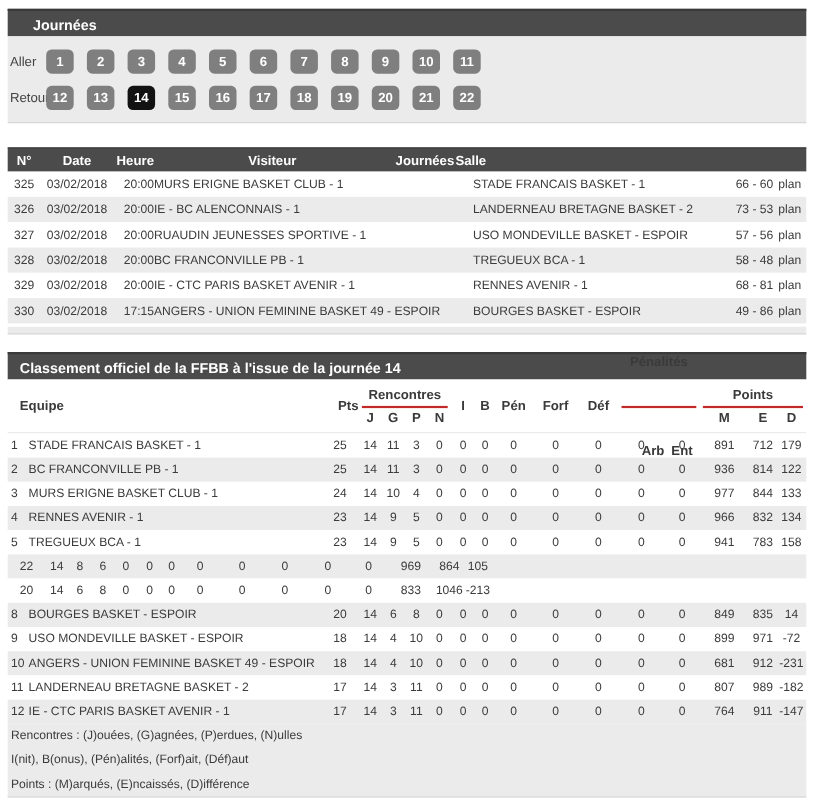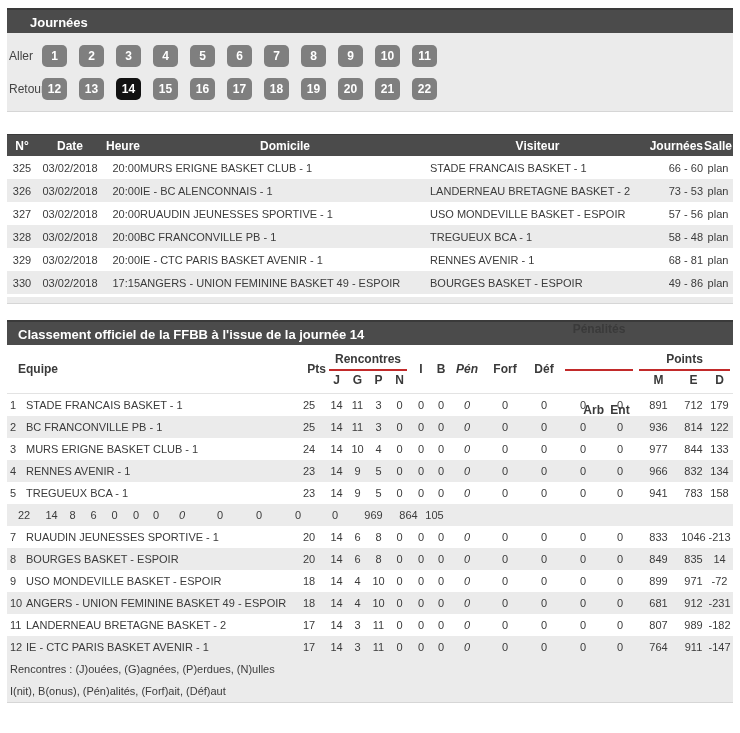--- a/index.html
+++ b/index.html
@@ -51,21 +51,21 @@
   
   .cl-header{
     display:flex;align-items:center;height:49px;background:#fff;
     font-weight:bold;font-size:12px;color:#3a3a3a;border-bottom:1px solid #e3e3e3;box-sizing:border-box;
   }
   .cc-equipe{width:285px;text-align:left;box-sizing:border-box;padding-left:3px;}
   .cl-header .cc-equipe{padding-left:11px;}
   .cc-pts{width:34px;text-align:right;}
   .cc-i{width:22px;text-align:center;}
   .cc-b{width:18px;text-align:center;}
-  .cc-pen{width:34px;text-align:center;font-style:italic;}
+  .cc-pen{width:34px;text-align:center;}
   .cc-forf{width:42px;text-align:center;}
   .cc-def{width:36px;text-align:center;}
   .cc-arb{width:42px;text-align:center;}
   .cc-ent{width:32px;text-align:center;}
   .cc-m{width:45px;text-align:center;}
   .cc-e{width:25px;text-align:center;}
   .cc-d{width:27px;text-align:center;}
   .grp{display:flex;flex-direction:column;justify-content:center;}
   .grp-rencontres{width:84px;}
   .grp-penalites{width:74px;gap:30px;}
@@ -127,21 +127,20 @@
           </div>
       </div>
     </div>
   </div>
 
   <div class="panel-results">
     <div class="res-header">
       <span class="rc-num">N°</span>
       <span class="rc-date">Date</span>
       <span class="rc-heure">Heure</span>
-      <span class="rc-dom">Domicile</span>
       <span class="rc-vis">Visiteur</span>
       <span class="rc-res">Journées</span>
       <span class="rc-salle">Salle</span>
     </div>
     <div id="res-body">
         <div class="res-row">
           <span class="rc-num">325</span>
           <span class="rc-date">03/02/2018</span>
           <span class="rc-heure">20:00</span>
           <span class="rc-dom">MURS ERIGNE BASKET CLUB - 1</span>
@@ -342,21 +341,20 @@
           <span class="cc-pen" style="text-align: center;">0</span>
           <span class="cc-forf" style="text-align: center;">0</span>
           <span class="cc-def" style="text-align: center;">0</span>
           <span class="cc-arb" style="text-align: center;">0</span>
           <span class="cc-ent" style="text-align: center;">0</span>
           <span class="cc-m" style="text-align: center;">969</span>
           <span class="cc-e" style="text-align: center;">864</span>
           <span class="cc-d" style="text-align: center;">105</span>
         </div>
         <div class="cl-row">
-          <span class="cc-equipe"><span class="rank">7</span><span>RUAUDIN JEUNESSES SPORTIVE - 1</span></span>
           <span class="cc-pts" style="text-align: center;">20</span>
           <span class="sub sub-21" style="text-align: center;">14</span>
           <span class="sub sub-21" style="text-align: center;">6</span>
           <span class="sub sub-21" style="text-align: center;">8</span>
           <span class="sub sub-21" style="text-align: center;">0</span>
           <span class="cc-i" style="text-align: center;">0</span>
           <span class="cc-b" style="text-align: center;">0</span>
           <span class="cc-pen" style="text-align: center;">0</span>
           <span class="cc-forf" style="text-align: center;">0</span>
           <span class="cc-def" style="text-align: center;">0</span>
@@ -453,16 +451,17 @@
           <span class="cc-arb" style="text-align: center;">0</span>
           <span class="cc-ent" style="text-align: center;">0</span>
           <span class="cc-m" style="text-align: center;">764</span>
           <span class="cc-e" style="text-align: center;">911</span>
           <span class="cc-d" style="text-align: center;">-147</span>
         </div>
       </div>
     <div class="cl-legend" id="cl-legend">
         <div class="legend-line">Rencontres : (J)ouées, (G)agnées, (P)erdues, (N)ulles</div>
         <div class="legend-line">I(nit), B(onus), (Pén)alités, (Forf)ait, (Déf)aut</div>
+        <div class="legend-line">Points : (M)arqués, (E)ncaissés, (D)ifférence</div>
       </div>
   </div>
 
 </div>
 
 </body></html>

